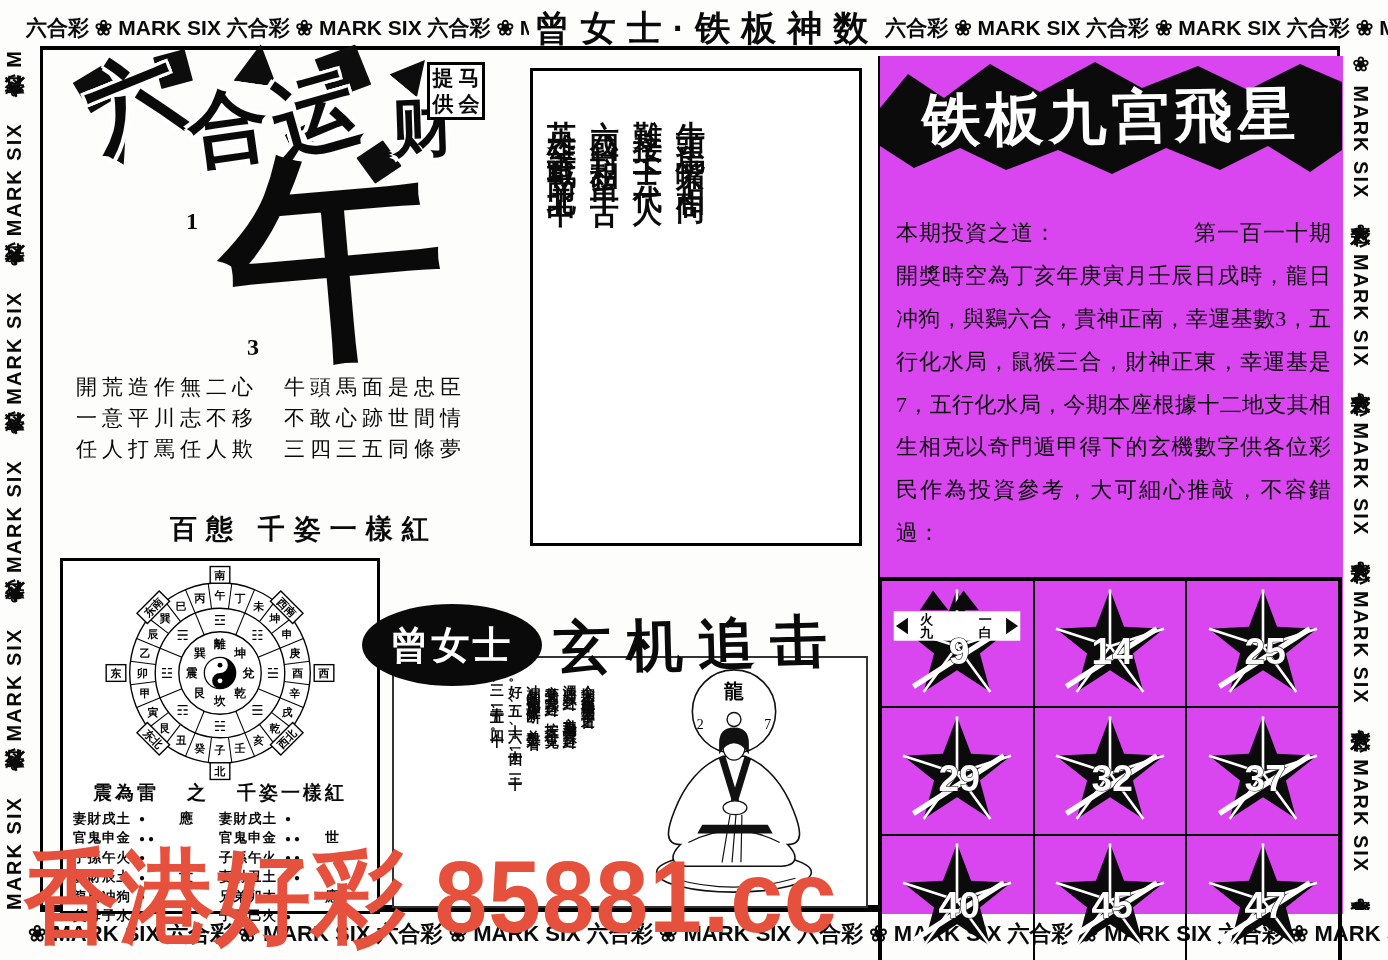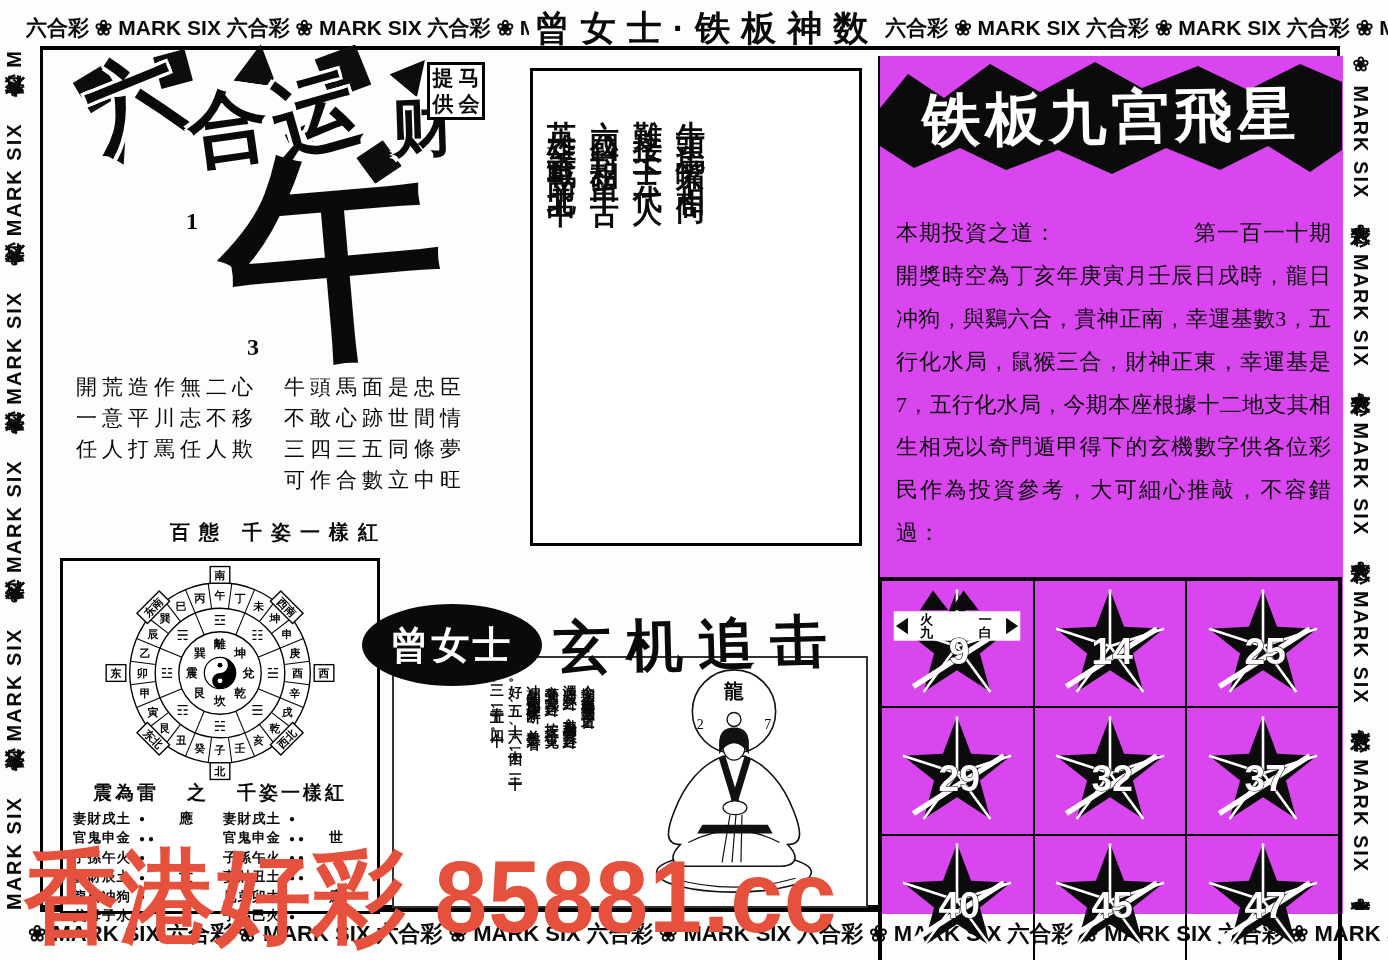--- a/index.html
+++ b/index.html
@@ -30,27 +30,27 @@
   .f-char{position:absolute;z-index:1;font-weight:900;font-family:"Liberation Serif",serif;line-height:1;
           text-shadow:-3px -3px 0 #fff,3px -3px 0 #fff,-3px 3px 0 #fff,3px 3px 0 #fff,0 -3px 0 #fff,0 3px 0 #fff,-3px 0 0 #fff,3px 0 0 #fff;}
   .provider-box{position:absolute;left:427px;top:62px;width:58px;height:58px;border:3px solid #000;
           display:grid;grid-template-columns:1fr 1fr;background:#fff;z-index:2;}
   .provider-box span{font-size:21px;font-weight:bold;text-align:center;line-height:26px;}
   .zodiac-big{position:absolute;left:222px;top:148px;font-size:222px;font-weight:900;line-height:1;
           transform:rotate(-5deg);z-index:1;}
   .overlay-num{position:absolute;font-size:24px;font-weight:bold;z-index:2;font-family:"Liberation Serif",serif;}
   .poems{position:absolute;left:76px;top:372px;display:flex;gap:26px;z-index:1;}
   .poem-col div{font-size:21px;font-weight:normal;letter-spacing:5px;line-height:31px;white-space:nowrap;}
-  .fortune-caption{position:absolute;left:170px;top:511px;font-size:20px;font-weight:bold;letter-spacing:9px;margin-top:8px;}
+  .fortune-caption{position:absolute;left:170px;top:511px;font-size:27px;font-weight:bold;letter-spacing:9px;}
 
   
   .bagua-box{position:absolute;left:60px;top:558px;width:320px;height:356px;border:3px solid #000;background:#fff;}
   #compass-svg{display:block;margin:1px auto 0;}
   .hex-title{display:flex;justify-content:center;gap:28px;font-size:19px;font-weight:bold;letter-spacing:3px;margin-top:-4px;}
-  .hex-cols{display:flex;justify-content:space-between;padding:3px 8px 0 10px;}
+  .hex-cols{display:flex;padding:3px 8px 0 10px;}
   .hex-col{width:146px;}
   .hex-row{display:flex;align-items:center;height:19.5px;font-weight:bold;}
   .hx-l{width:66px;font-size:13.5px;letter-spacing:1px;}
   .hx-d{width:40px;font-size:10px;letter-spacing:3px;}
   .hx-m{width:20px;font-size:14px;}
 
   
   .poem-box{position:absolute;left:530px;top:68px;width:332px;height:478px;border:3px solid #000;background:#fff;}
   .poem-box-header{border:2.5px solid #000;margin:14px 12px 0;height:62px;display:flex;align-items:center;justify-content:center;
           font-size:40px;font-weight:900;letter-spacing:24px;text-indent:24px;}
@@ -129,21 +129,20 @@
 <div class="poems" data-interactable="false">
   <div class="poem-col" data-interactable="false">
     <div data-interactable="false">開荒造作無二心</div>
     <div data-interactable="false">一意平川志不移</div>
     <div data-interactable="false">任人打罵任人欺</div>
   </div>
   <div class="poem-col" data-interactable="false">
     <div data-interactable="false">牛頭馬面是忠臣</div>
     <div data-interactable="false">不敢心跡世間情</div>
     <div data-interactable="false">三四三五同條夢</div>
-    <div data-interactable="false">可作合數立中旺</div>
   </div>
 </div>
 <div class="fortune-caption" data-interactable="false">百態 千姿一樣紅</div>
 
 <div class="bagua-box" data-interactable="false">
   <svg id="compass-svg" width="314" height="222" viewBox="0 0 320 222" data-interactable="false">
       <circle cx="160" cy="111" r="92" fill="none" stroke="#000" stroke-width="1.4"></circle>
       <circle cx="160" cy="111" r="66" fill="none" stroke="#000" stroke-width="1.4"></circle>
       <circle cx="160" cy="111" r="42" fill="none" stroke="#000" stroke-width="1.4"></circle>
       <line x1="168.61472868652342" y1="45.564639149328514" x2="172.00840968424475" y2="19.78707275360945" stroke="#000" stroke-width="1.1"></line>

